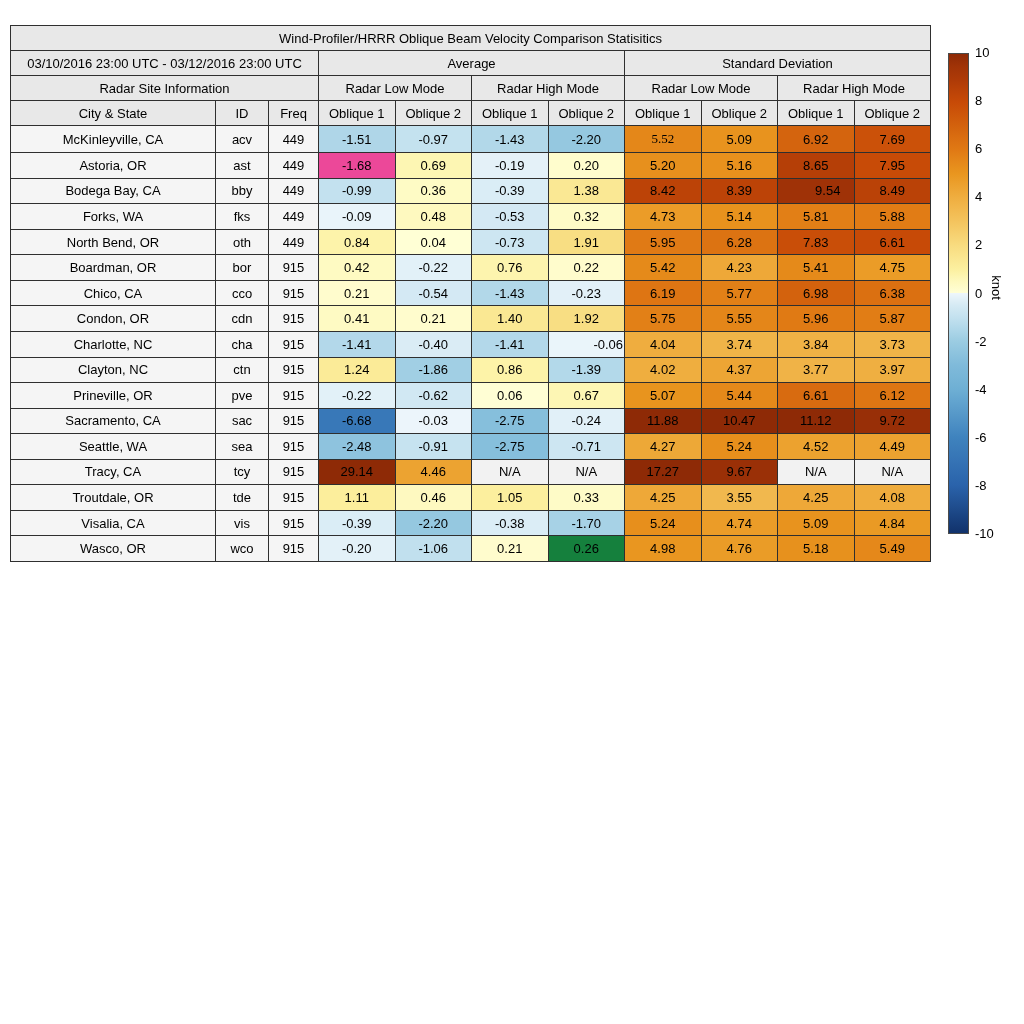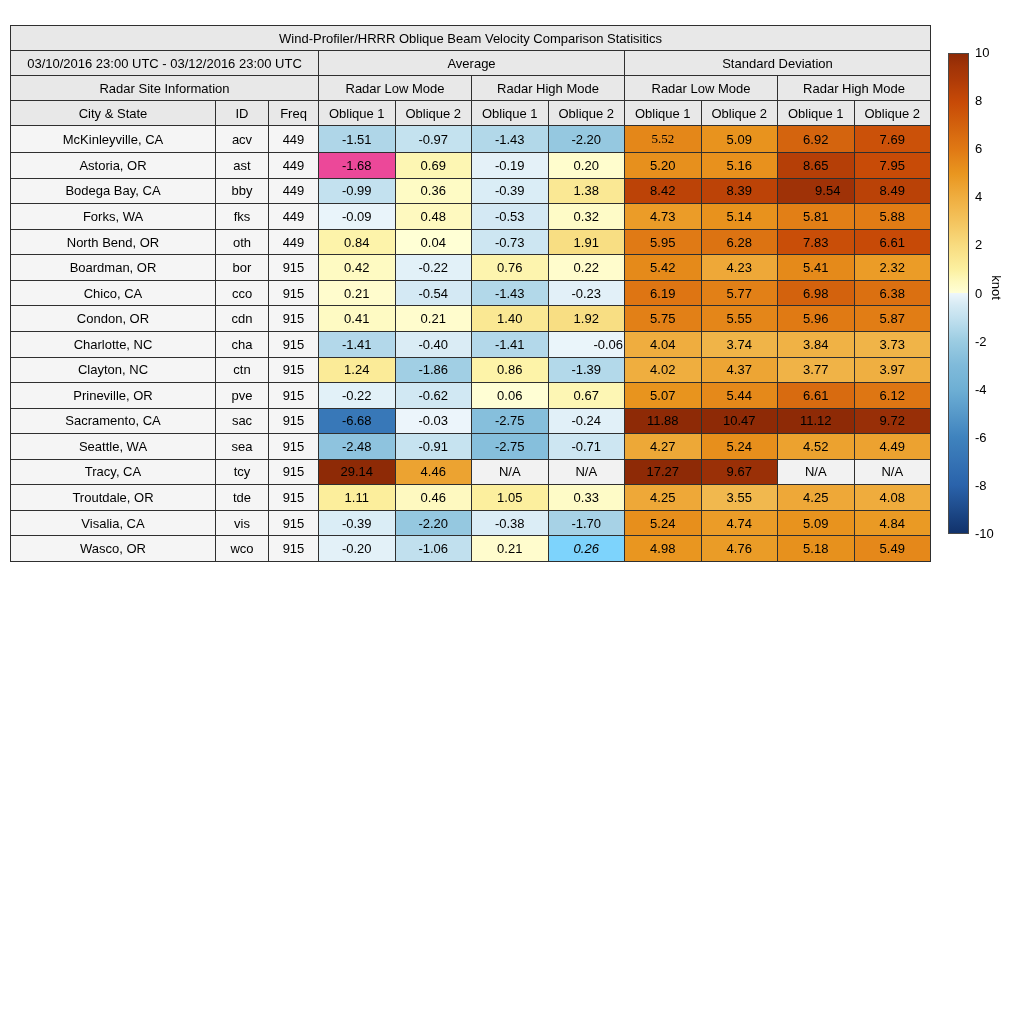--- a/index.html
+++ b/index.html
@@ -155,21 +155,21 @@
           <td>Boardman, OR</td>
           <td>bor</td>
           <td>915</td>
           <td class="val" style="background: rgb(254, 250, 194);">0.42</td>
           <td class="val" style="background: rgb(226, 241, 248);">-0.22</td>
           <td class="val" style="background: rgb(253, 244, 174);">0.76</td>
           <td class="val" style="background: rgb(255, 252, 204);">0.22</td>
           <td class="val" style="background: rgb(229, 138, 26);">5.42</td>
           <td class="val" style="background: rgb(238, 168, 56);">4.23</td>
           <td class="val" style="background: rgb(229, 138, 26);">5.41</td>
-          <td class="val" style="background: rgb(235, 156, 39);">2.32</td>
+          <td class="val" style="background: rgb(235, 156, 39);">4.75</td>
         </tr>
         <tr>
           <td>Chico, CA</td>
           <td>cco</td>
           <td>915</td>
           <td class="val" style="background: rgb(255, 252, 205);">0.21</td>
           <td class="val" style="background: rgb(212, 233, 244);">-0.54</td>
           <td class="val" style="background: rgb(178, 216, 233);">-1.43</td>
           <td class="val" style="background: rgb(226, 240, 248);">-0.23</td>
           <td class="val" style="background: rgb(222, 117, 19);">6.19</td>
@@ -294,21 +294,21 @@
           <td class="val" style="background: rgb(232, 147, 30);">5.09</td>
           <td class="val" style="background: rgb(234, 154, 36);">4.84</td>
         </tr>
         <tr>
           <td>Wasco, OR</td>
           <td>wco</td>
           <td>915</td>
           <td class="val" style="background: rgb(227, 241, 248);">-0.20</td>
           <td class="val" style="background: rgb(193, 224, 238);">-1.06</td>
           <td class="val" style="background: rgb(255, 252, 205);">0.21</td>
-          <td class="val" style="background: #7dd3fc; font-style: italic;">0.26</td>
+          <td class="val" style="background: #15803d;">0.26</td>
           <td class="val" style="background: rgb(233, 150, 32);">4.98</td>
           <td class="val" style="background: rgb(234, 156, 39);">4.76</td>
           <td class="val" style="background: rgb(231, 145, 29);">5.18</td>
           <td class="val" style="background: rgb(229, 136, 26);">5.49</td>
         </tr>
       </tbody>
   </table>
 
   <div class="cbar" id="cbar" style="background: linear-gradient(rgb(142, 42, 6) 0%, rgb(160, 51, 7) 2.5%, rgb(172, 57, 7) 5%, rgb(186, 66, 7) 7.5%, rgb(199, 74, 7) 10%, rgb(205, 86, 10) 12.5%, rgb(211, 98, 13) 15%, rgb(218, 110, 17) 17.5%, rgb(224, 121, 20) 20%, rgb(229, 136, 26) 22.5%, rgb(233, 150, 31) 25%, rgb(236, 162, 48) 27.5%, rgb(239, 174, 64) 30%, rgb(242, 185, 79) 32.5%, rgb(244, 196, 94) 35%, rgb(246, 208, 111) 37.5%, rgb(248, 220, 128) 40%, rgb(250, 230, 144) 42.5%, rgb(252, 240, 160) 45%, rgb(254, 249, 190) 47.5%, rgb(255, 255, 215) 50%, rgb(237, 246, 251) 50%, rgb(213, 234, 244) 52.5%, rgb(195, 225, 239) 55%, rgb(175, 215, 233) 57.5%, rgb(155, 204, 226) 60%, rgb(141, 195, 222) 62.5%, rgb(127, 186, 218) 65%, rgb(119, 181, 215) 67.5%, rgb(110, 175, 212) 70%, rgb(98, 164, 207) 72.5%, rgb(87, 153, 201) 75%, rgb(75, 142, 196) 77.5%, rgb(63, 131, 190) 80%, rgb(58, 123, 185) 82.5%, rgb(53, 115, 181) 85%, rgb(47, 107, 176) 87.5%, rgb(42, 99, 171) 90%, rgb(36, 87, 155) 92.5%, rgb(30, 75, 139) 95%, rgb(23, 62, 123) 97.5%, rgb(17, 50, 107) 100%);"></div>
   <div id="cbar-ticks">

